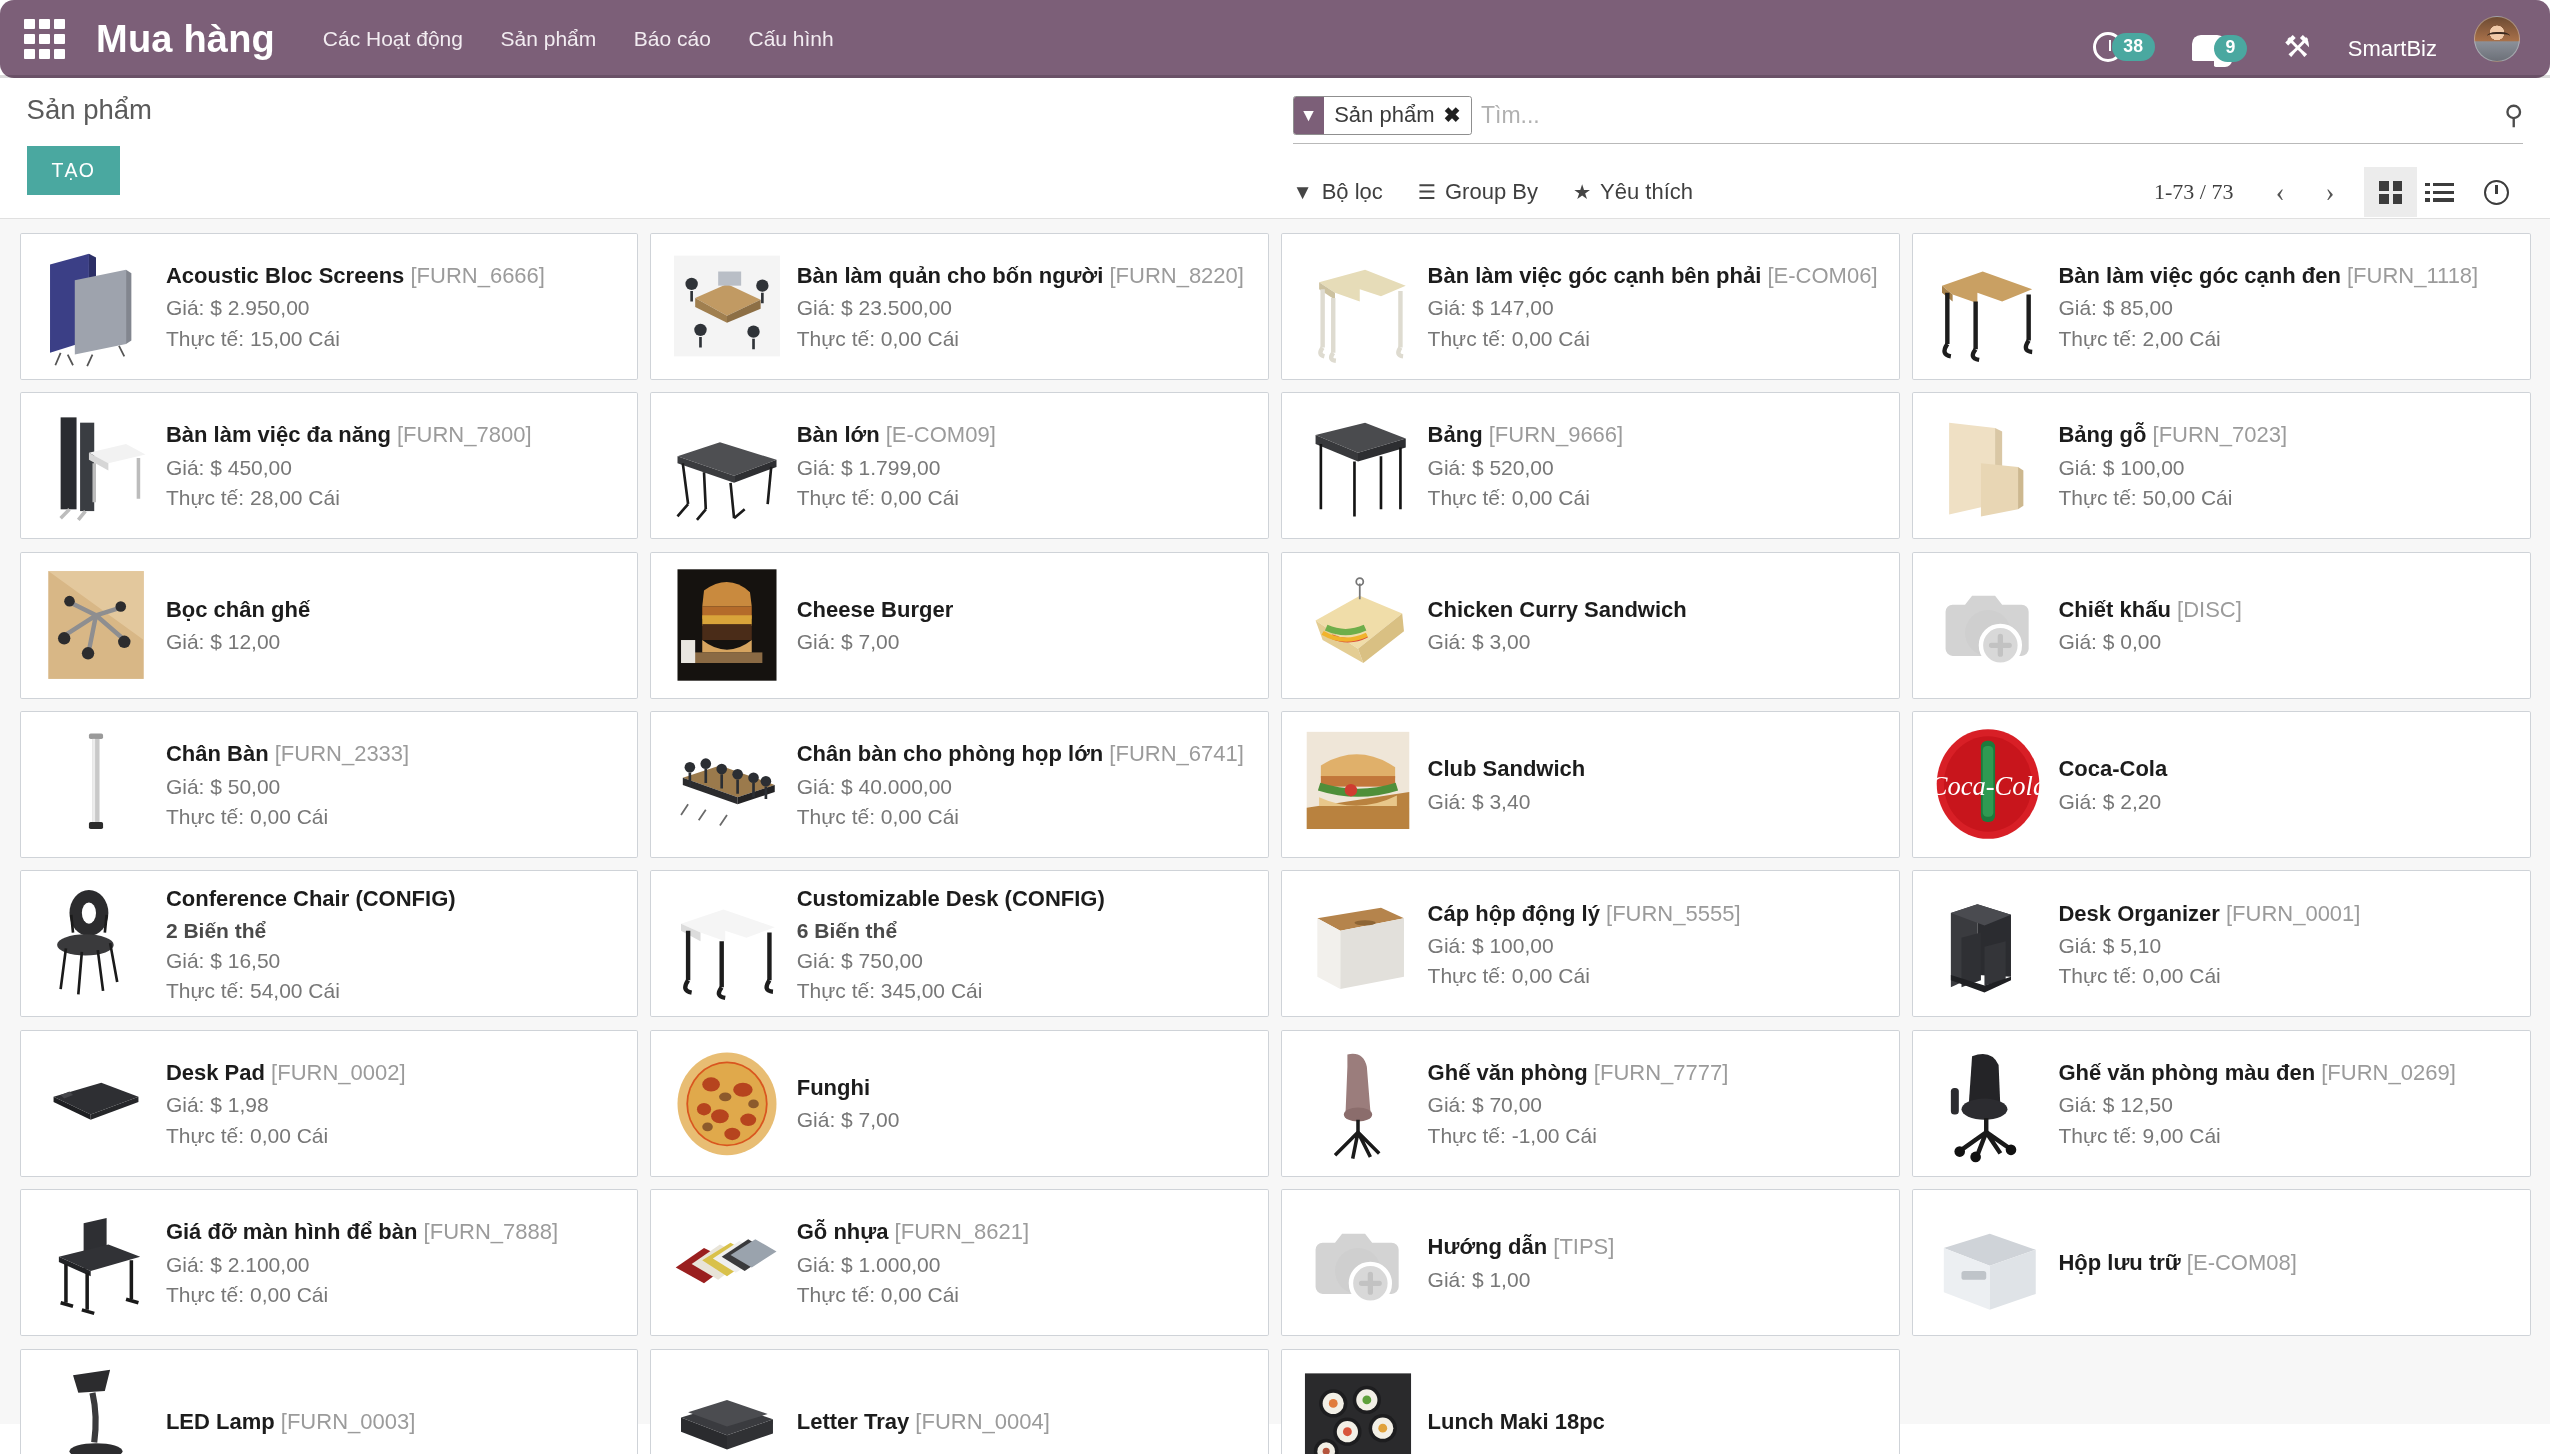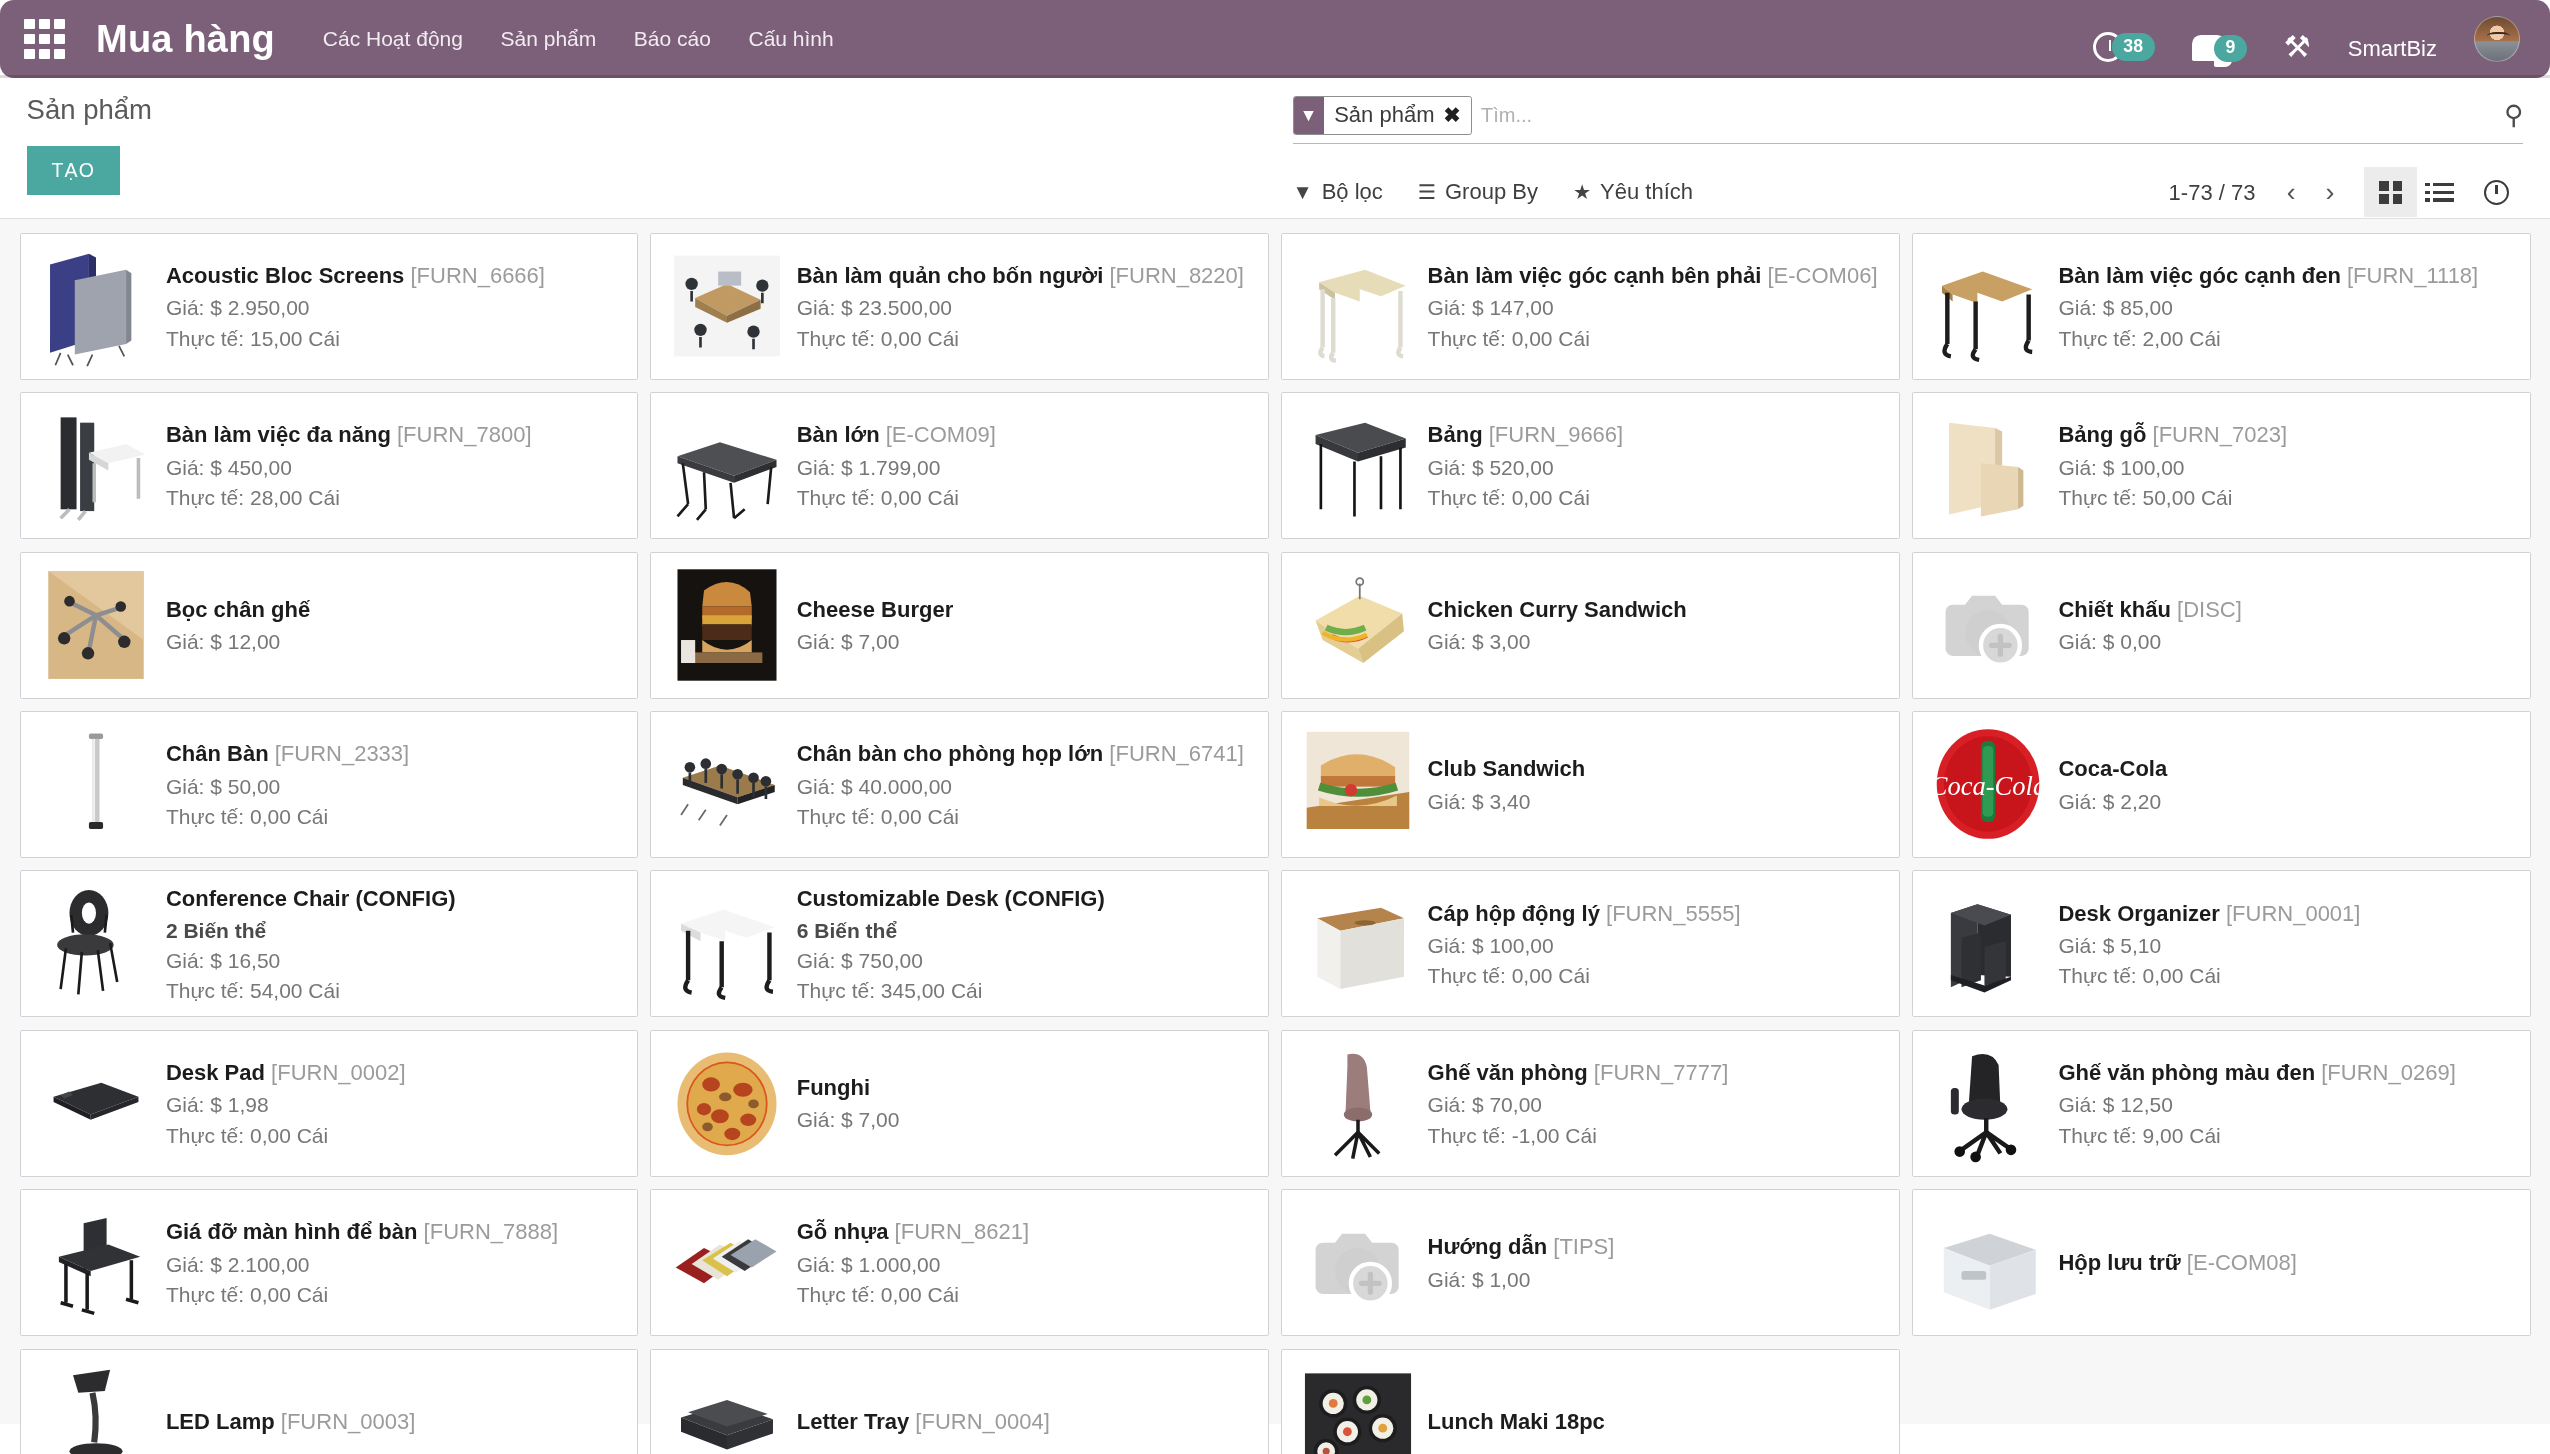--- a/index.html
+++ b/index.html
@@ -162,21 +162,21 @@
   }
   .facet-x {
     display: flex; align-items: center;
     padding-right: 10.6px;
     font-size: 20.4px; font-weight: 700; color: #1f1f1f;
     cursor: pointer;
   }
   .search-input {
     flex: 1 1 auto;
     border: 0; outline: 0;
-    font-size: 20px;
+    font-size: 23px;
     font-family: inherit;
     color: #3b3b3b;
     background: transparent;
     padding: 3.5px 0;
   }
   .search-input::placeholder { color: #b0b0b0; }
   .search-mag { font-size: 26.6px; color: #4c4c4c; margin-left: 12.4px; cursor: pointer; }
 
   .cp-actions {
     display: flex; align-items: center;
@@ -185,21 +185,21 @@
   }
   .filt {
     display: flex; align-items: center; gap: 8.9px;
     font-size: 22px; color: #3f3f3f;
     margin-right: 35px; cursor: pointer;
     white-space: nowrap;
   }
   .filt .ic { font-size: 20.4px; color: #454545; }
   .pager {
     margin-left: auto;
-    display: flex; align-items: flex-end; gap: 5px;
+    display: flex; align-items: flex-start; gap: 16px; font-family: Liberation Serif, serif;
   }
   .pager-count { font-size: 22px; color: #3f3f3f; margin-right: 14px; white-space: nowrap; }
   .pager-btn {
     font-size: 26.6px; color: #555; padding: 0 12.4px; cursor: pointer; line-height: 1;
   }
   .views { display: flex; align-items: center; margin-left: 17.7px; }
   .vbtn {
     width: 53px; height: 50px;
     display: flex; align-items: center; justify-content: center;
     cursor: pointer; color: #3c3c3c;

